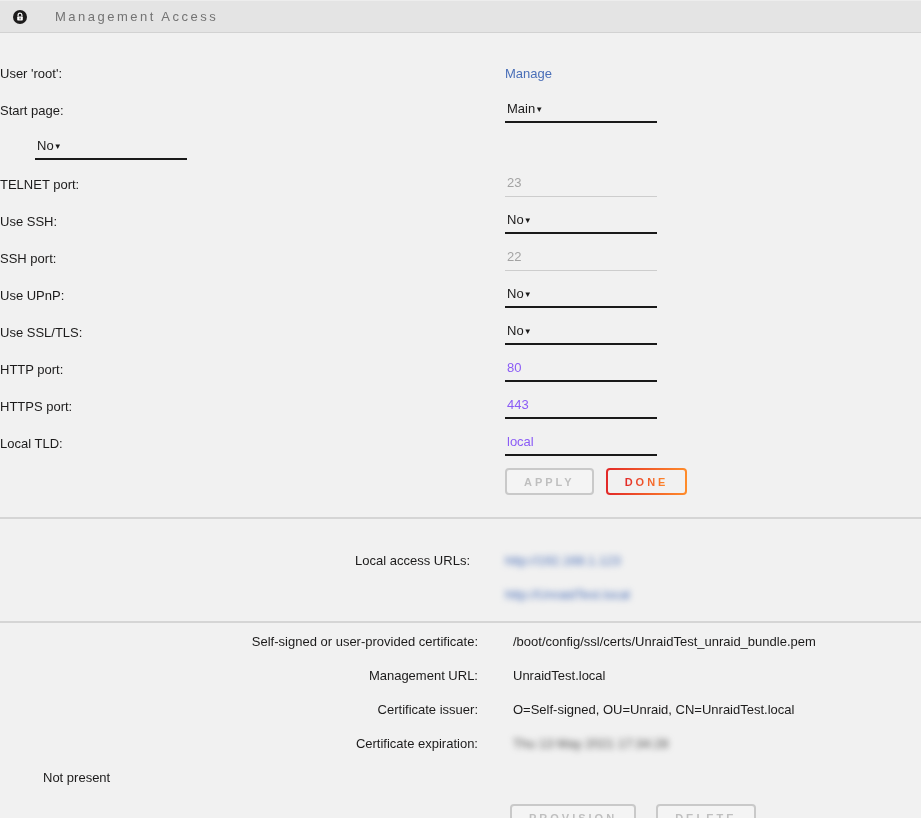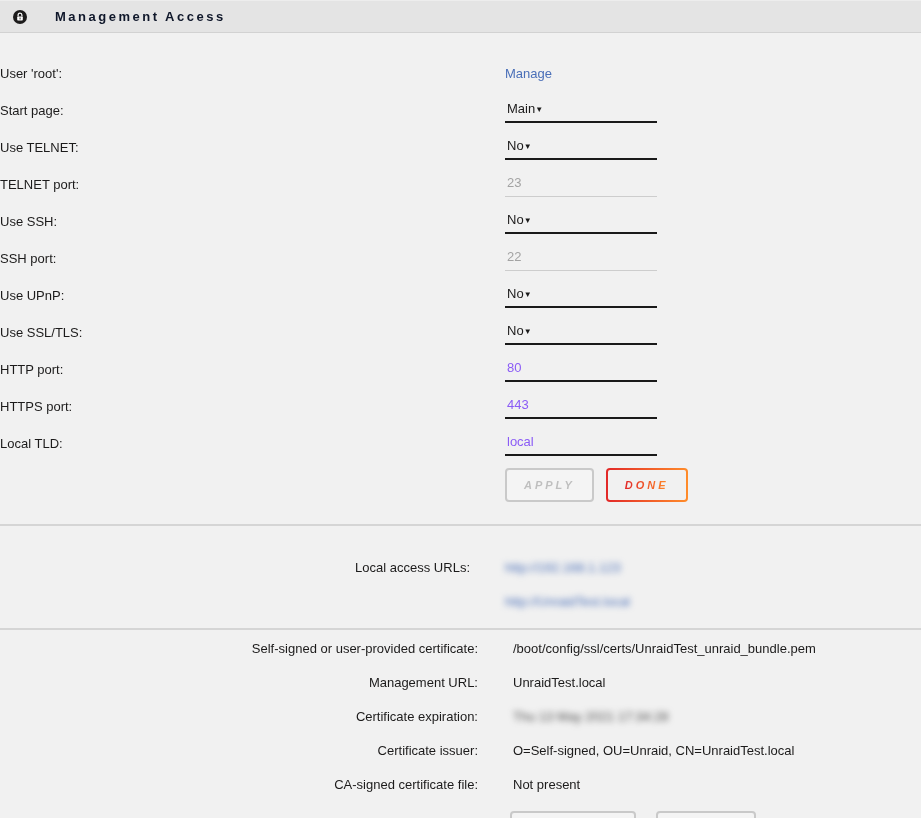--- a/index.html
+++ b/index.html
@@ -16,23 +16,23 @@
     background: #e4e4e4;
     border-top: 1px solid #ededed;
     border-bottom: 1px solid #d2d2d2;
     display: flex;
     align-items: center;
     padding: 0 12px;
     gap: 10px;
   }
   .header-title {
     font-size: 13px;
-    font-weight: 700;
+    font-weight: 400;
     letter-spacing: 2.5px;
-    color: #0f172a;
+    color: #737373;
     padding-left: 17px;
   }
   .lock-icon svg { display: block; }
 
   
   .frow {
     display: grid;
     grid-template-columns: 470px 1fr;
     align-items: center;
     height: 37px;
@@ -82,30 +82,29 @@
     padding-bottom: 6px;
     color: #a3a3a3;
   }
 
   
   .btn-row { padding-left: 505px; display: flex; gap: 12px; margin-top: 6px; }
   .btn {
     display: inline-flex;
     align-items: center;
     justify-content: center;
-    height: 34px;
+    height: 27px;
     padding: 0 17px;
     border-radius: 4px;
     font-size: 11px;
     font-weight: bold;
     letter-spacing: 3px;
     background: transparent;
     cursor: pointer;
     font-family: "Liberation Sans", sans-serif;
-    font-style: italic;
   }
   .btn-disabled {
     border: 2px solid #c9c9c9;
     color: #bfbfbf;
     background: #f4f4f4;
   }
   .btn-accent {
     border: 2px solid transparent;
     background:
       linear-gradient(#f1f1f1, #f1f1f1) padding-box,
@@ -186,21 +185,20 @@
     <div class="label">Start page:</div>
     <div class="value">
       <div class="select">
         <span>Main</span>
         <span class="arrow">▼</span>
       </div>
     </div>
   </div>
 
   <div class="frow">
-    <div class="label">Use TELNET:</div>
     <div class="value">
       <div class="select">
         <span>No</span>
         <span class="arrow">▼</span>
       </div>
     </div>
   </div>
 
   <div class="frow">
     <div class="label">TELNET port:</div>
@@ -300,33 +298,32 @@
     <div class="label">Self-signed or user-provided certificate:</div>
     <div class="value">/boot/config/ssl/certs/UnraidTest_unraid_bundle.pem</div>
   </div>
 
   <div class="crow">
     <div class="label">Management URL:</div>
     <div class="value">UnraidTest.local</div>
   </div>
 
   <div class="crow">
-    <div class="label">Certificate expiration:</div>
-    <div class="value">
-      <span class="redacted-text">Thu 13 May 2021 17:34:28</span>
-    </div>
-  </div>
-
-  <div class="crow">
     <div class="label">Certificate issuer:</div>
     <div class="value">O=Self-signed, OU=Unraid, CN=UnraidTest.local</div>
   </div>
 
   <div class="crow">
-    <div class="label">CA-signed certificate file:</div>
+    <div class="label">Certificate expiration:</div>
+    <div class="value">
+      <span class="redacted-text">Thu 13 May 2021 17:34:28</span>
+    </div>
+  </div>
+
+  <div class="crow">
     <div class="value">Not present</div>
   </div>
 
   <div class="cert-btn-row">
     <button class="btn btn-disabled">PROVISION</button>
     <button class="btn btn-disabled">DELETE</button>
   </div>
 </div>
 
 </body></html>

